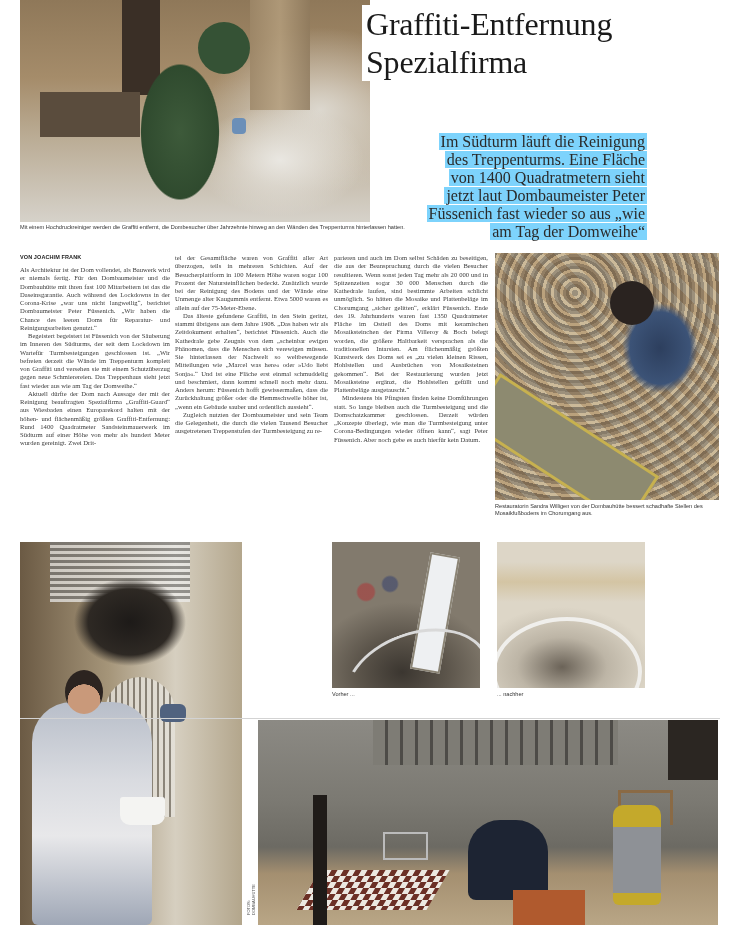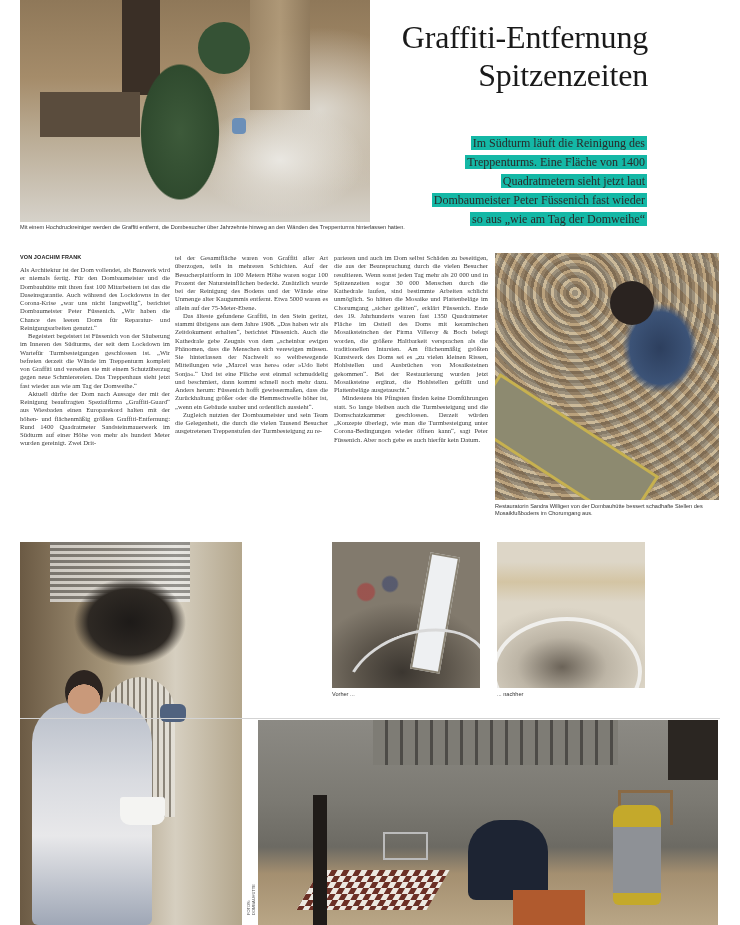--- a/index.html
+++ b/index.html
@@ -16,26 +16,26 @@
       linear-gradient(180deg, #8f7859 0%, #a58c6a 35%, #b9aa92 60%, #d6d2ca 100%); }
   #hero .door { position: absolute; left: 102px; top: 0; width: 38px; height: 95px; background: #3a2f26; }
   #hero .step { position: absolute; left: 20px; top: 92px; width: 100px; height: 45px; background: #5a4c3d; }
   #hero .pillar { position: absolute; left: 230px; top: 0; width: 60px; height: 110px; background: linear-gradient(90deg,#9d8768,#b39d7c,#8f7a5d); opacity: .85; }
   #hero .worker { position: absolute; left: 100px; top: 22px; width: 120px; height: 200px;
     background: radial-gradient(ellipse 55px 95px at 60px 110px, #3d5a3a 0%, #2f4a2e 70%, rgba(47,74,46,0) 72%); }
   #hero .hood { position: absolute; left: 178px; top: 22px; width: 52px; height: 52px; border-radius: 50%; background: #355235; }
   #hero .glove { position: absolute; left: 212px; top: 118px; width: 14px; height: 16px; border-radius: 4px; background: #6b8fb8; }
 
   
-  #headline { position: absolute; left: 362px; top: 18px; width: 290px; text-align: right; }
+  #headline { position: absolute; left: 362px; top: 5px; width: 290px; }
   #headline .line { display: inline-block; background: #fff; font-family: "Liberation Serif", "DejaVu Serif", serif;
     font-size: 32px; line-height: 38px; padding: 0 4px; color: #1a1a1a; letter-spacing: -0.2px; }
 
   #deck { position: absolute; left: 425px; top: 133px; width: 222px; text-align: right; }
-  #deck span { display: inline; background: #14b8a6; font-size: 12px; line-height: 17px; color: #2a2a2a; box-decoration-break: clone; -webkit-box-decoration-break: clone; padding: 0 2px; }
+  #deck span { display: inline; background: #7dd3fc; font-size: 16px; line-height: 17px; color: #2a2a2a; box-decoration-break: clone; -webkit-box-decoration-break: clone; padding: 0 2px; }
 
   .caption { position: absolute; font-family: "Liberation Sans", "DejaVu Sans", sans-serif; font-size: 5.6px; line-height: 7px; color: #333; }
   #hero-caption { left: 20px; top: 224px; width: 720px; white-space: nowrap; }
 
   #byline { position: absolute; left: 20px; top: 254px; font-family: "Liberation Sans","DejaVu Sans",sans-serif; font-size: 5.5px; font-weight: bold; color: #222; letter-spacing: 0.1px; }
 
   .col { position: absolute; font-family: "Liberation Serif","DejaVu Serif",serif; font-size: 6.6px; line-height: 8.25px; color: #3a3a3a; text-align: justify; hyphens: auto; }
   .col p { text-indent: 0; }
   .col p + p { text-indent: 8px; }
   #col1 { left: 20px; top: 266px; width: 150px; }
@@ -108,21 +108,21 @@
   <div class="pillar"></div>
   <div class="door"></div>
   <div class="step"></div>
   <div class="worker"></div>
   <div class="hood"></div>
   <div class="glove"></div>
 </div>
 
 <div id="headline">
   <div><span class="line">Graffiti-Entfernung</span></div>
-  <div><span class="line">Spitzenzeiten</span></div>
+  <div><span class="line">Spezialfirma</span></div>
 </div>
 
 <div id="deck">
   <span>Im Südturm läuft die Reinigung des Treppenturms. Eine Fläche von 1400 Quadratmetern sieht jetzt laut Dombaumeister Peter Füssenich fast wieder so aus „wie am Tag der Domweihe“</span>
 </div>
 
 <div id="hero-caption" class="caption">Mit einem Hochdruckreiniger werden die Graffiti entfernt, die Dombesucher über Jahrzehnte hinweg an den Wänden des Treppenturms hinterlassen hatten.</div>
 
 <div id="byline">VON JOACHIM FRANK</div>
 

